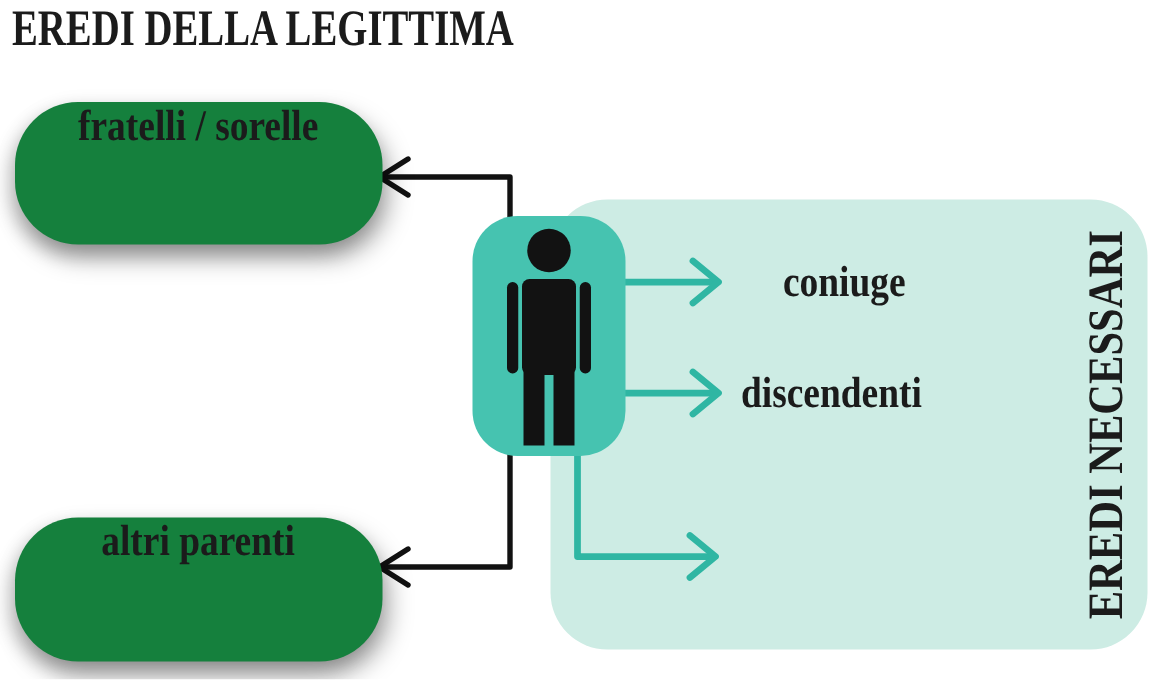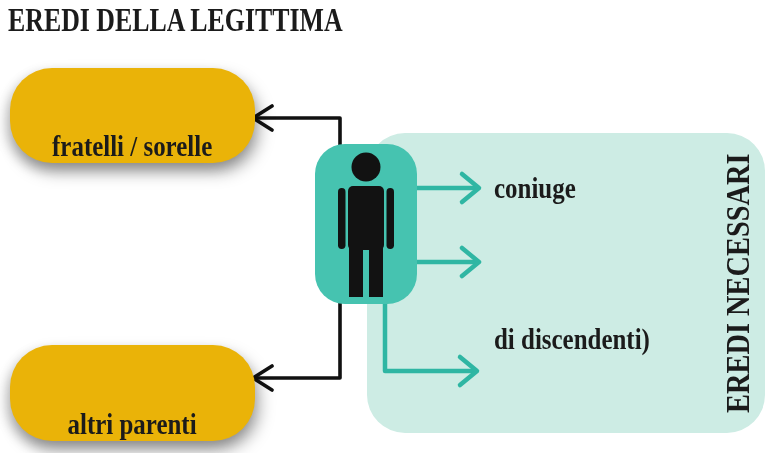--- a/index.html
+++ b/index.html
@@ -22,42 +22,42 @@
   .side-label{
     position:absolute;left:578px;top:262px;width:320px;height:42px;
     transform:rotate(-90deg);transform-origin:center;
     text-align:center;z-index:4;line-height:42px;white-space:nowrap;
   }
   .side-label .cond{font-size:33px;font-weight:700;}
   
   .connectors{position:absolute;left:0;top:0;z-index:2;}
   
   .gray-box{
-    position:absolute;left:10px;width:245px;background:#eab308;
-    border-radius:42px;z-index:3;display:flex;align-items:flex-end;justify-content:center;
+    position:absolute;left:10px;width:245px;background:#15803d;
+    border-radius:42px;z-index:3;display:flex;align-items:flex-start;justify-content:center;
     box-shadow:4px 9px 16px rgba(0,0,0,0.35), -4px 6px 12px rgba(0,0,0,0.18);
   }
   .gray-box.box1{top:68px;height:95px;}
   .gray-box.box2{top:345px;height:96px;}
   .gray-box .cond{font-size:29px;font-weight:700;}
   
   .cond{display:inline-block;transform:scaleX(0.86);transform-origin:center;white-space:nowrap;}
   .cond-l{display:inline-block;transform:scaleX(0.86);transform-origin:left center;white-space:nowrap;}
   
   .teal-box{
     position:absolute;left:315px;top:144px;width:102px;height:160px;
     background:#46c3b0;border-radius:30px;z-index:3;
     display:flex;align-items:flex-start;justify-content:center;
   }
   
   .item-label{
     position:absolute;left:494px;z-index:4;
     font-weight:700;font-size:29px;line-height:34px;
   }
-  .lbl-coniuge{top:171px;}
+  .lbl-coniuge{top:171px;margin-left:28px;}
   .lbl-discendenti{top:245px;}
   .lbl-ascendenti{top:322px;}
   .lbl-ascendenti div{height:34px;}
 </style>
 </head>
 <body>
 
 <div class="stage">
 
   <h1 class="title">EREDI DELLA LEGITTIMA</h1>
@@ -96,21 +96,23 @@
       <rect x="23" y="44" width="7.5" height="61" rx="3.7"></rect>
       <rect x="71.5" y="44" width="7.5" height="61" rx="3.7"></rect>
       <rect x="34" y="100" width="14" height="53"></rect>
       <rect x="54" y="100" width="14" height="53"></rect>
     </svg>
   </div>
 
   <div class="item-label lbl-coniuge">
     <span class="cond-l">coniuge</span>
   </div>
+  <div class="item-label lbl-discendenti">
+    <span class="cond-l">discendenti</span>
+  </div>
   <div class="item-label lbl-ascendenti">
-    <div><span class="cond-l">di discendenti)</span></div>
   </div>
 
   <div class="side-label">
     <span class="cond">EREDI NECESSARI</span>
   </div>
 
 </div>
 
 </body></html>

